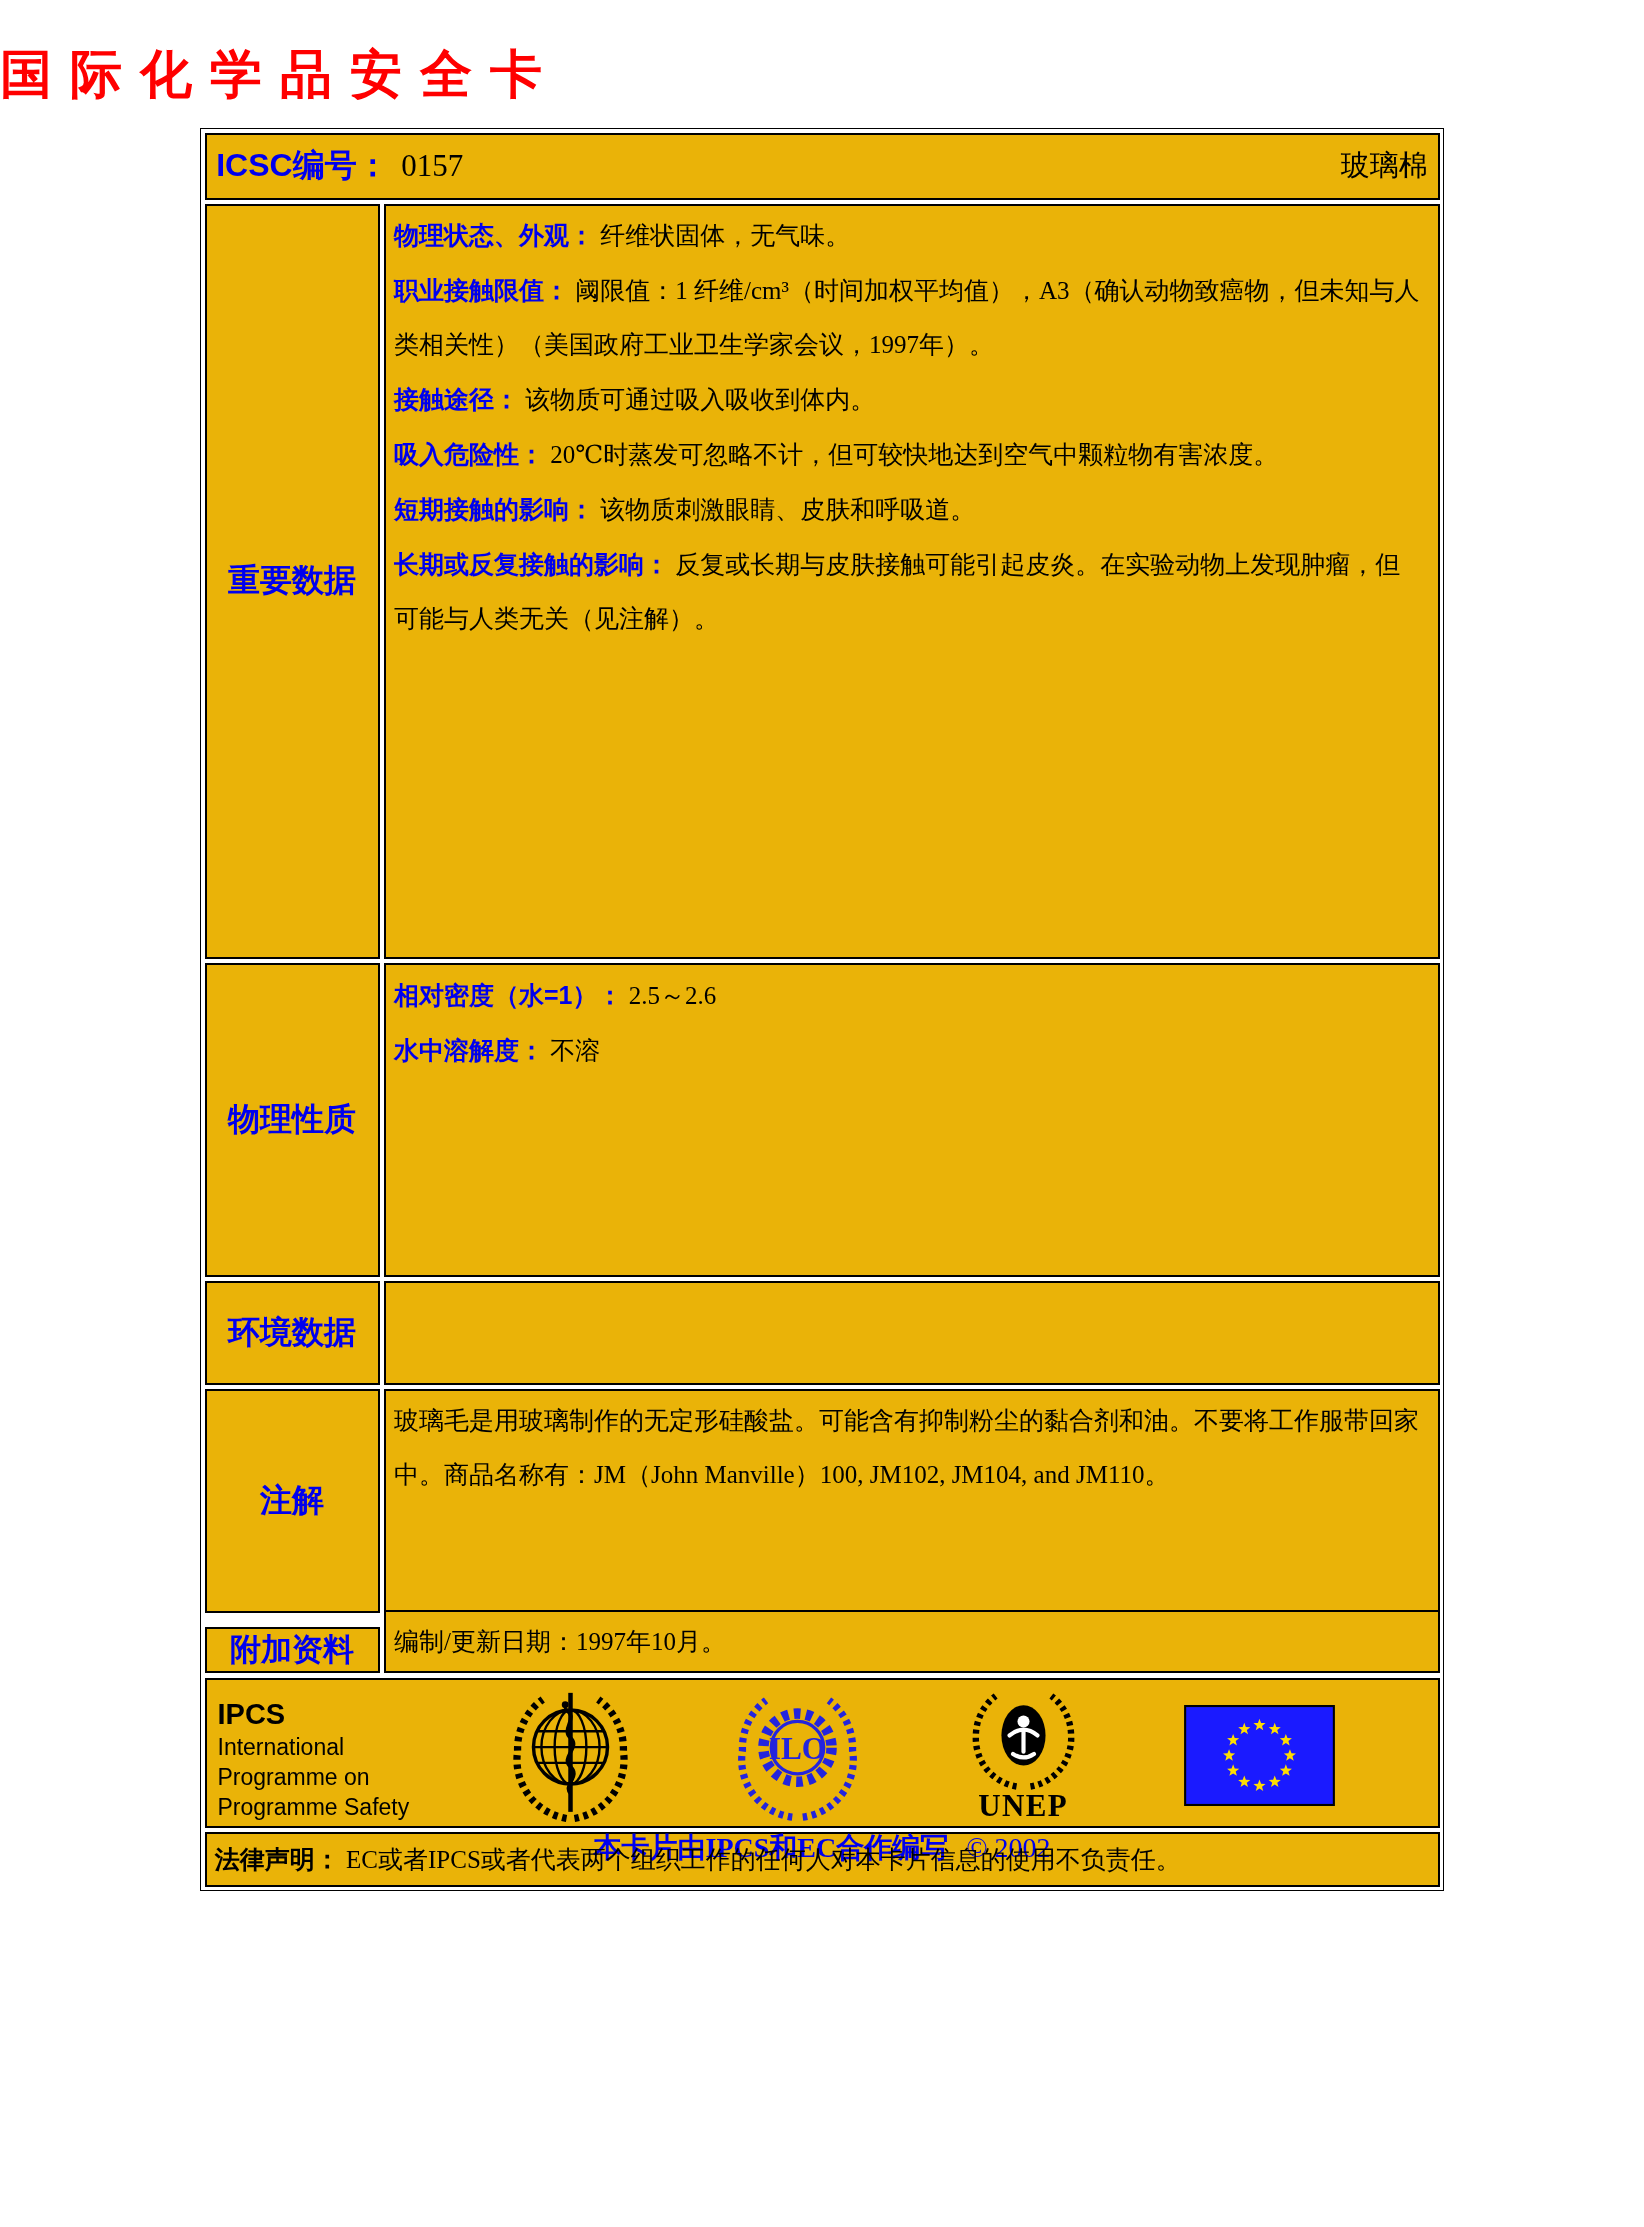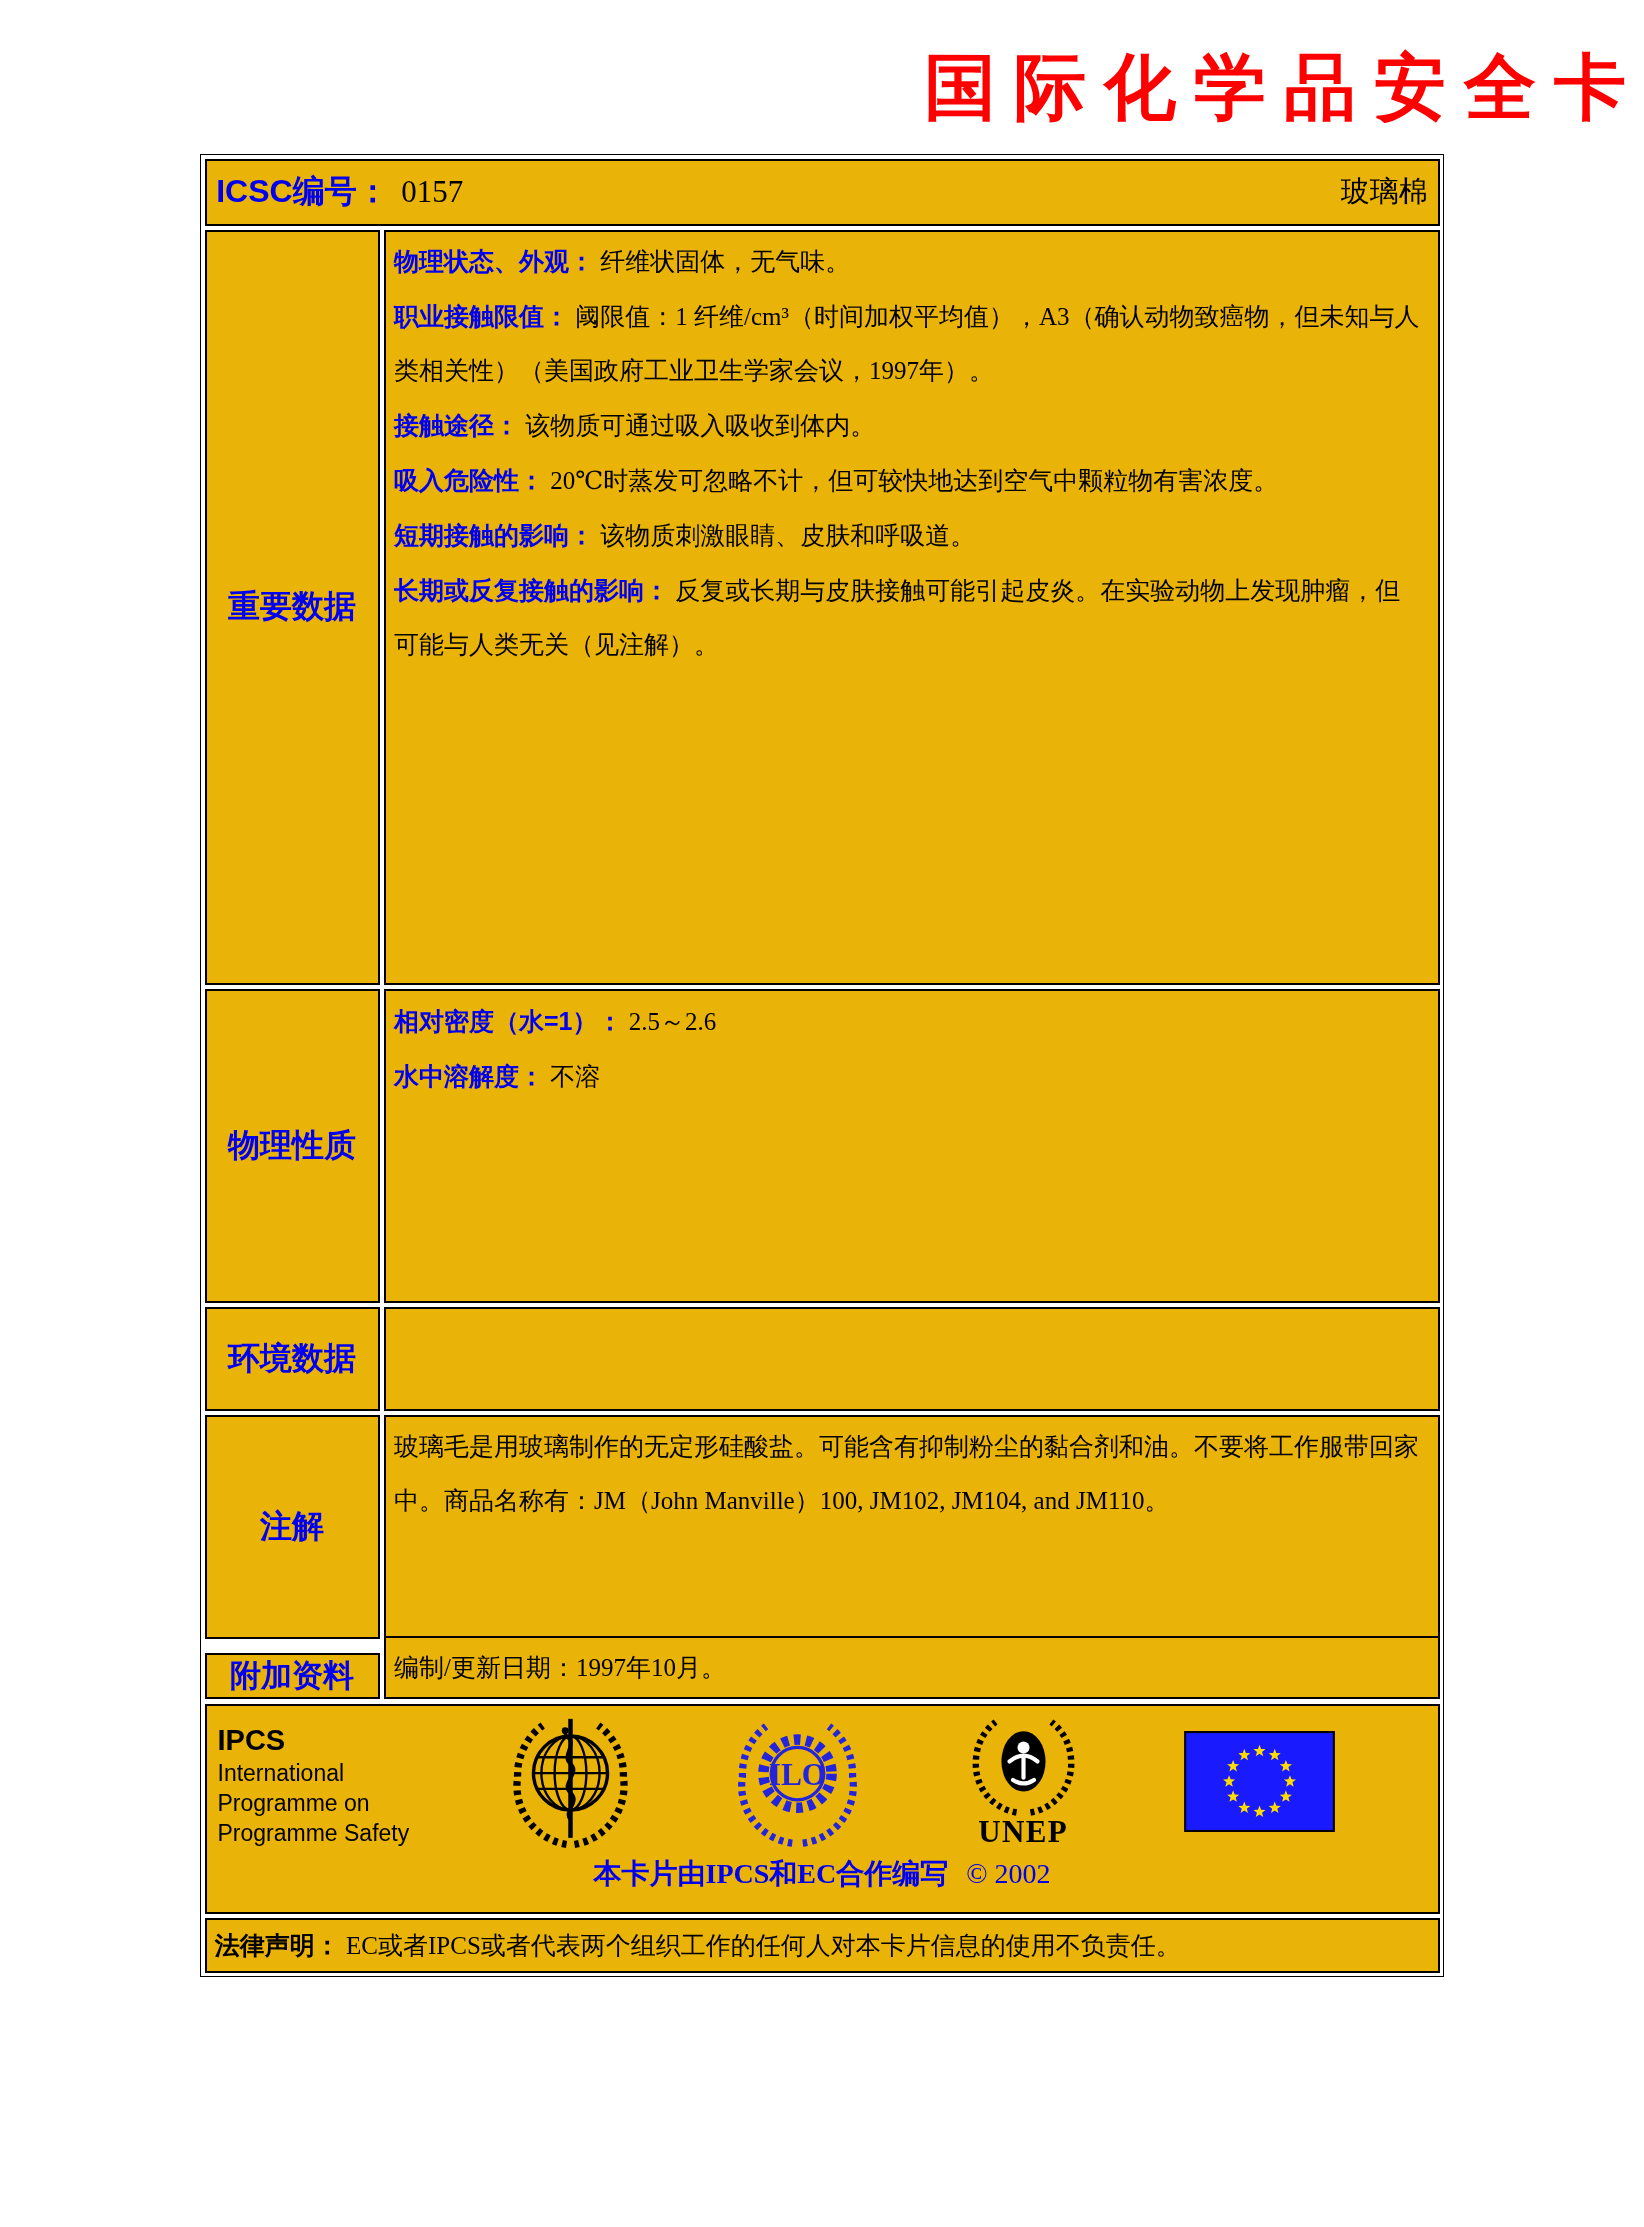--- a/index.html
+++ b/index.html
@@ -1,22 +1,22 @@
 <!DOCTYPE html>
 <html style="font-size:11px"><head>
 <meta charset="utf-8">
 <style>
   html,body{margin:0;padding:0;background:#ffffff;}
   .page{
     width:1644px;height:2227px;background:#ffffff;position:relative;
     font-family:"Liberation Serif","DejaVu Serif",serif;color:#000;
   }
   .title{
-    text-align:right;padding-top:40px;margin-bottom:18px;
-    font-size:72px;font-weight:bold;color:#ff0000;letter-spacing:18px;
+    text-align:left;padding-top:40px;margin-bottom:18px;
+    font-size:52px;font-weight:bold;color:#ff0000;letter-spacing:18px;
     font-family:"Liberation Serif","DejaVu Serif",serif;
   }
   .card-outer{
     width:1235px;margin:0 auto;border:1.4px solid #000;padding:3.5px;
   }
   .box{border:2.1px solid #000;background:#eab308;box-sizing:border-box;}
   .row{margin-bottom:4.2px;}
   .row:last-child{margin-bottom:0;}
   .split-row{display:flex;gap:4.2px;}
   .label-cell{
@@ -42,21 +42,21 @@
   .header-substance{font-size:29px;}
   
   .h-important{height:755px;}
   .h-physical{height:314px;}
   .h-environment{height:104px;}
   .h-notes{height:224px;}
   .h-additional{height:56px;align-items:flex-end;}
   .h-additional .content-cell{display:flex;align-items:center;}
   .h-additional .label-cell{font-size:31px;}
   
-  .footer-row{height:210px;padding:5.6px 0 0 0;}
+  .footer-row{height:150px;padding:5.6px 0 0 0;}
   .footer-logos{
     display:flex;align-items:center;justify-content:space-between;
     padding:1.4px 103px 0 11px;height:137px;
   }
   .ipcs-block{
     align-self:flex-start;padding-top:9.7px;
     font-family:"Liberation Sans","DejaVu Sans",sans-serif;
   }
   .ipcs-title{font-size:29px;font-weight:bold;line-height:36px;}
   .ipcs-line{font-size:23px;line-height:30px;}

